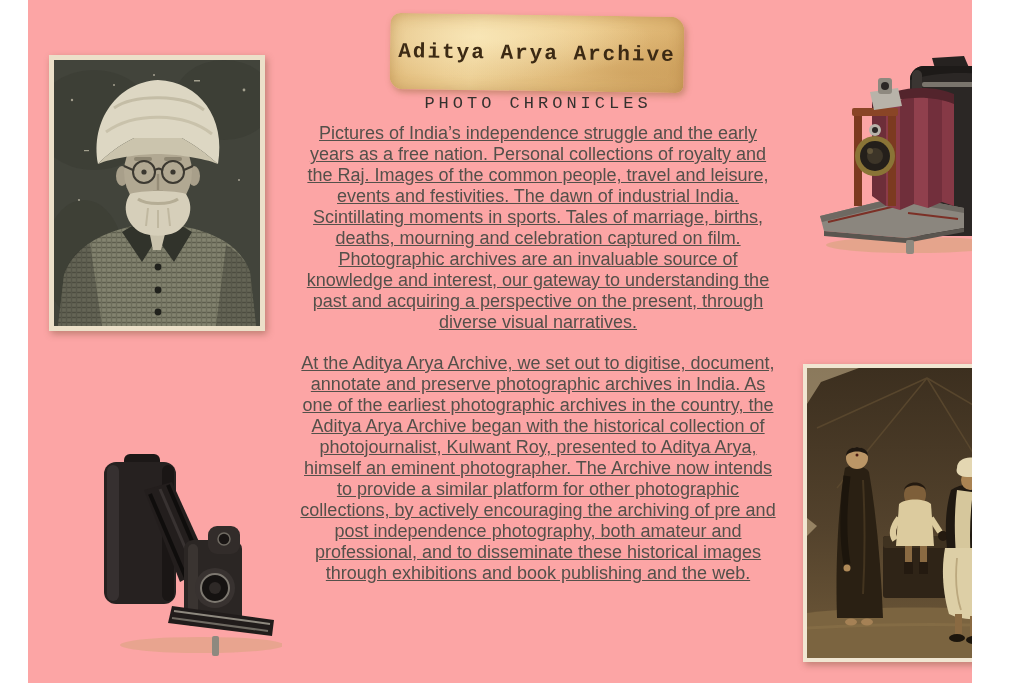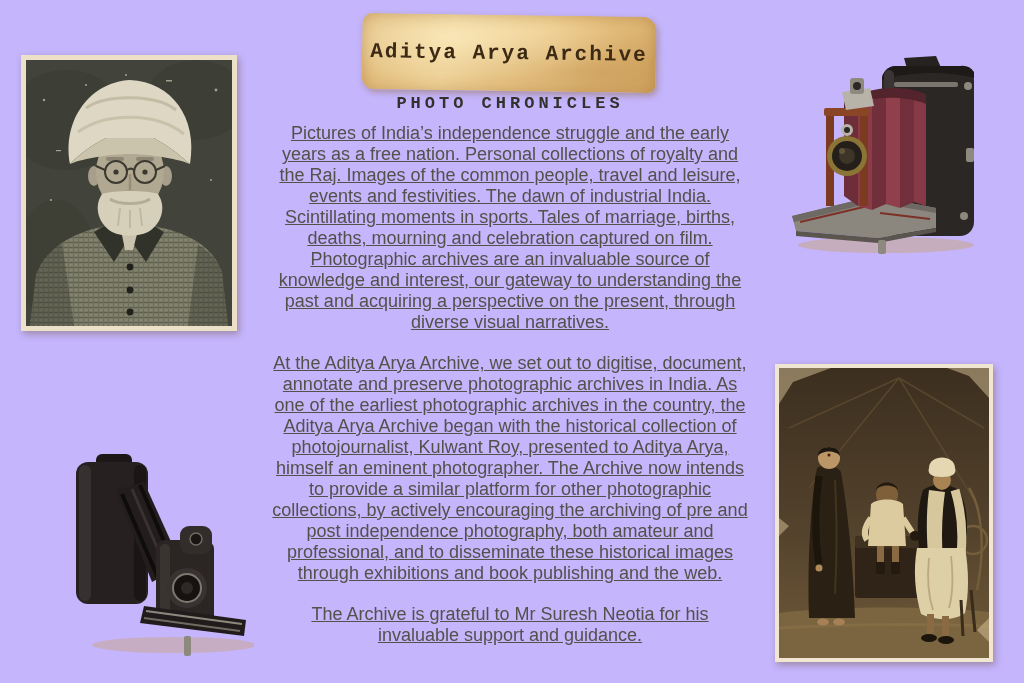--- a/index.html
+++ b/index.html
@@ -1,21 +1,22 @@
 <!DOCTYPE html>
 <html><head>
 <meta charset="utf-8">
 <style>
   html,body{margin:0;padding:0;}
   .page{
     position:relative;
-    width:1024px;height:683px;
-    background:#c4b5fd;
+    width:944px;height:683px;
+    background:#fca5a5;
     overflow:hidden;
     font-family:"Liberation Sans",sans-serif;
+    margin-left:28px;
   }
   
   .banner{
     position:absolute;left:362px;top:15px;width:294px;height:76px;
     display:flex;align-items:center;justify-content:center;
     background:
       radial-gradient(ellipse at 28% 30%, rgba(255,244,205,0.55), rgba(255,244,205,0) 60%),
       radial-gradient(ellipse at 82% 75%, rgba(176,124,56,0.35), rgba(176,124,56,0) 55%),
       linear-gradient(100deg,#dfb877 0%,#f0d49a 30%,#ecc989 62%,#d9ae6b 100%);
     border-radius:10px 14px 8px 13px;
@@ -26,21 +27,21 @@
     font-family:"Liberation Mono",monospace;
     font-weight:bold;font-size:21px;letter-spacing:2px;
     color:#3c2a14;white-space:nowrap;
   }
   .text-col{
     position:absolute;left:271px;top:94px;width:478px;
     text-align:center;
   }
   .heading{
     font-family:"Liberation Mono",monospace;
-    font-weight:bold;font-size:17px;letter-spacing:4px;
+    font-weight:normal;font-size:17px;letter-spacing:4px;
     color:#33312e;margin:0 0 10px 0;
   }
   .para{
     font-size:18px;line-height:21px;color:#54504a;
     margin:0 0 20px 0;
     text-decoration:underline;
   }
   .photo-frame{
     position:absolute;background:#ece0c9;
     box-shadow:2px 3px 7px rgba(100,70,40,0.40);
@@ -163,21 +164,20 @@
         <circle cx="56" cy="95" r="3" fill="#6b5e3f" opacity="0.8"></circle>
       </g>
       <rect x="92" y="184" width="8" height="14" rx="2" fill="#8e897f"></rect>
     </svg>
   </figure>
 
   <div class="text-col">
     <h2 class="heading">PHOTO CHRONICLES</h2>
     <p class="para">Pictures of India’s independence struggle and the early years as a free nation. Personal collections of royalty and the Raj. Images of the common people, travel and leisure, events and festivities. The dawn of industrial India. Scintillating moments in sports. Tales of marriage, births, deaths, mourning and celebration captured on film. Photographic archives are an invaluable source of knowledge and interest, our gateway to understanding the past and acquiring a perspective on the present, through diverse visual narratives.</p>
     <p class="para">At the Aditya Arya Archive, we set out to digitise, document, annotate and preserve photographic archives in India. As one of the earliest photographic archives in the country, the Aditya Arya Archive began with the historical collection of photojournalist, Kulwant Roy, presented to Aditya Arya, himself an eminent photographer. The Archive now intends to provide a similar platform for other photographic collections, by actively encouraging the archiving of pre and post independence photography, both amateur and professional, and to disseminate these historical images through exhibitions and book publishing and the web.</p>
-    <p class="para">The Archive is grateful to Mr Suresh Neotia for his invaluable support and guidance.</p>
   </div>
 
   <figure class="camera camera-black" style="margin:0" aria-label="Antique black folding camera">
     <svg width="198" height="210" viewBox="0 0 198 210">
       <ellipse cx="118" cy="197" rx="82" ry="8" fill="#caa36e" opacity="0.4"></ellipse>
       <rect x="40" y="6" width="36" height="14" rx="6" fill="#1c1817"></rect>
       <rect x="20" y="14" width="72" height="142" rx="12" fill="#262120"></rect>
       <rect x="23" y="17" width="12" height="136" rx="6" fill="#363030"></rect>
       <rect x="78" y="17" width="12" height="136" rx="6" fill="#1a1615"></rect>
       <g>

